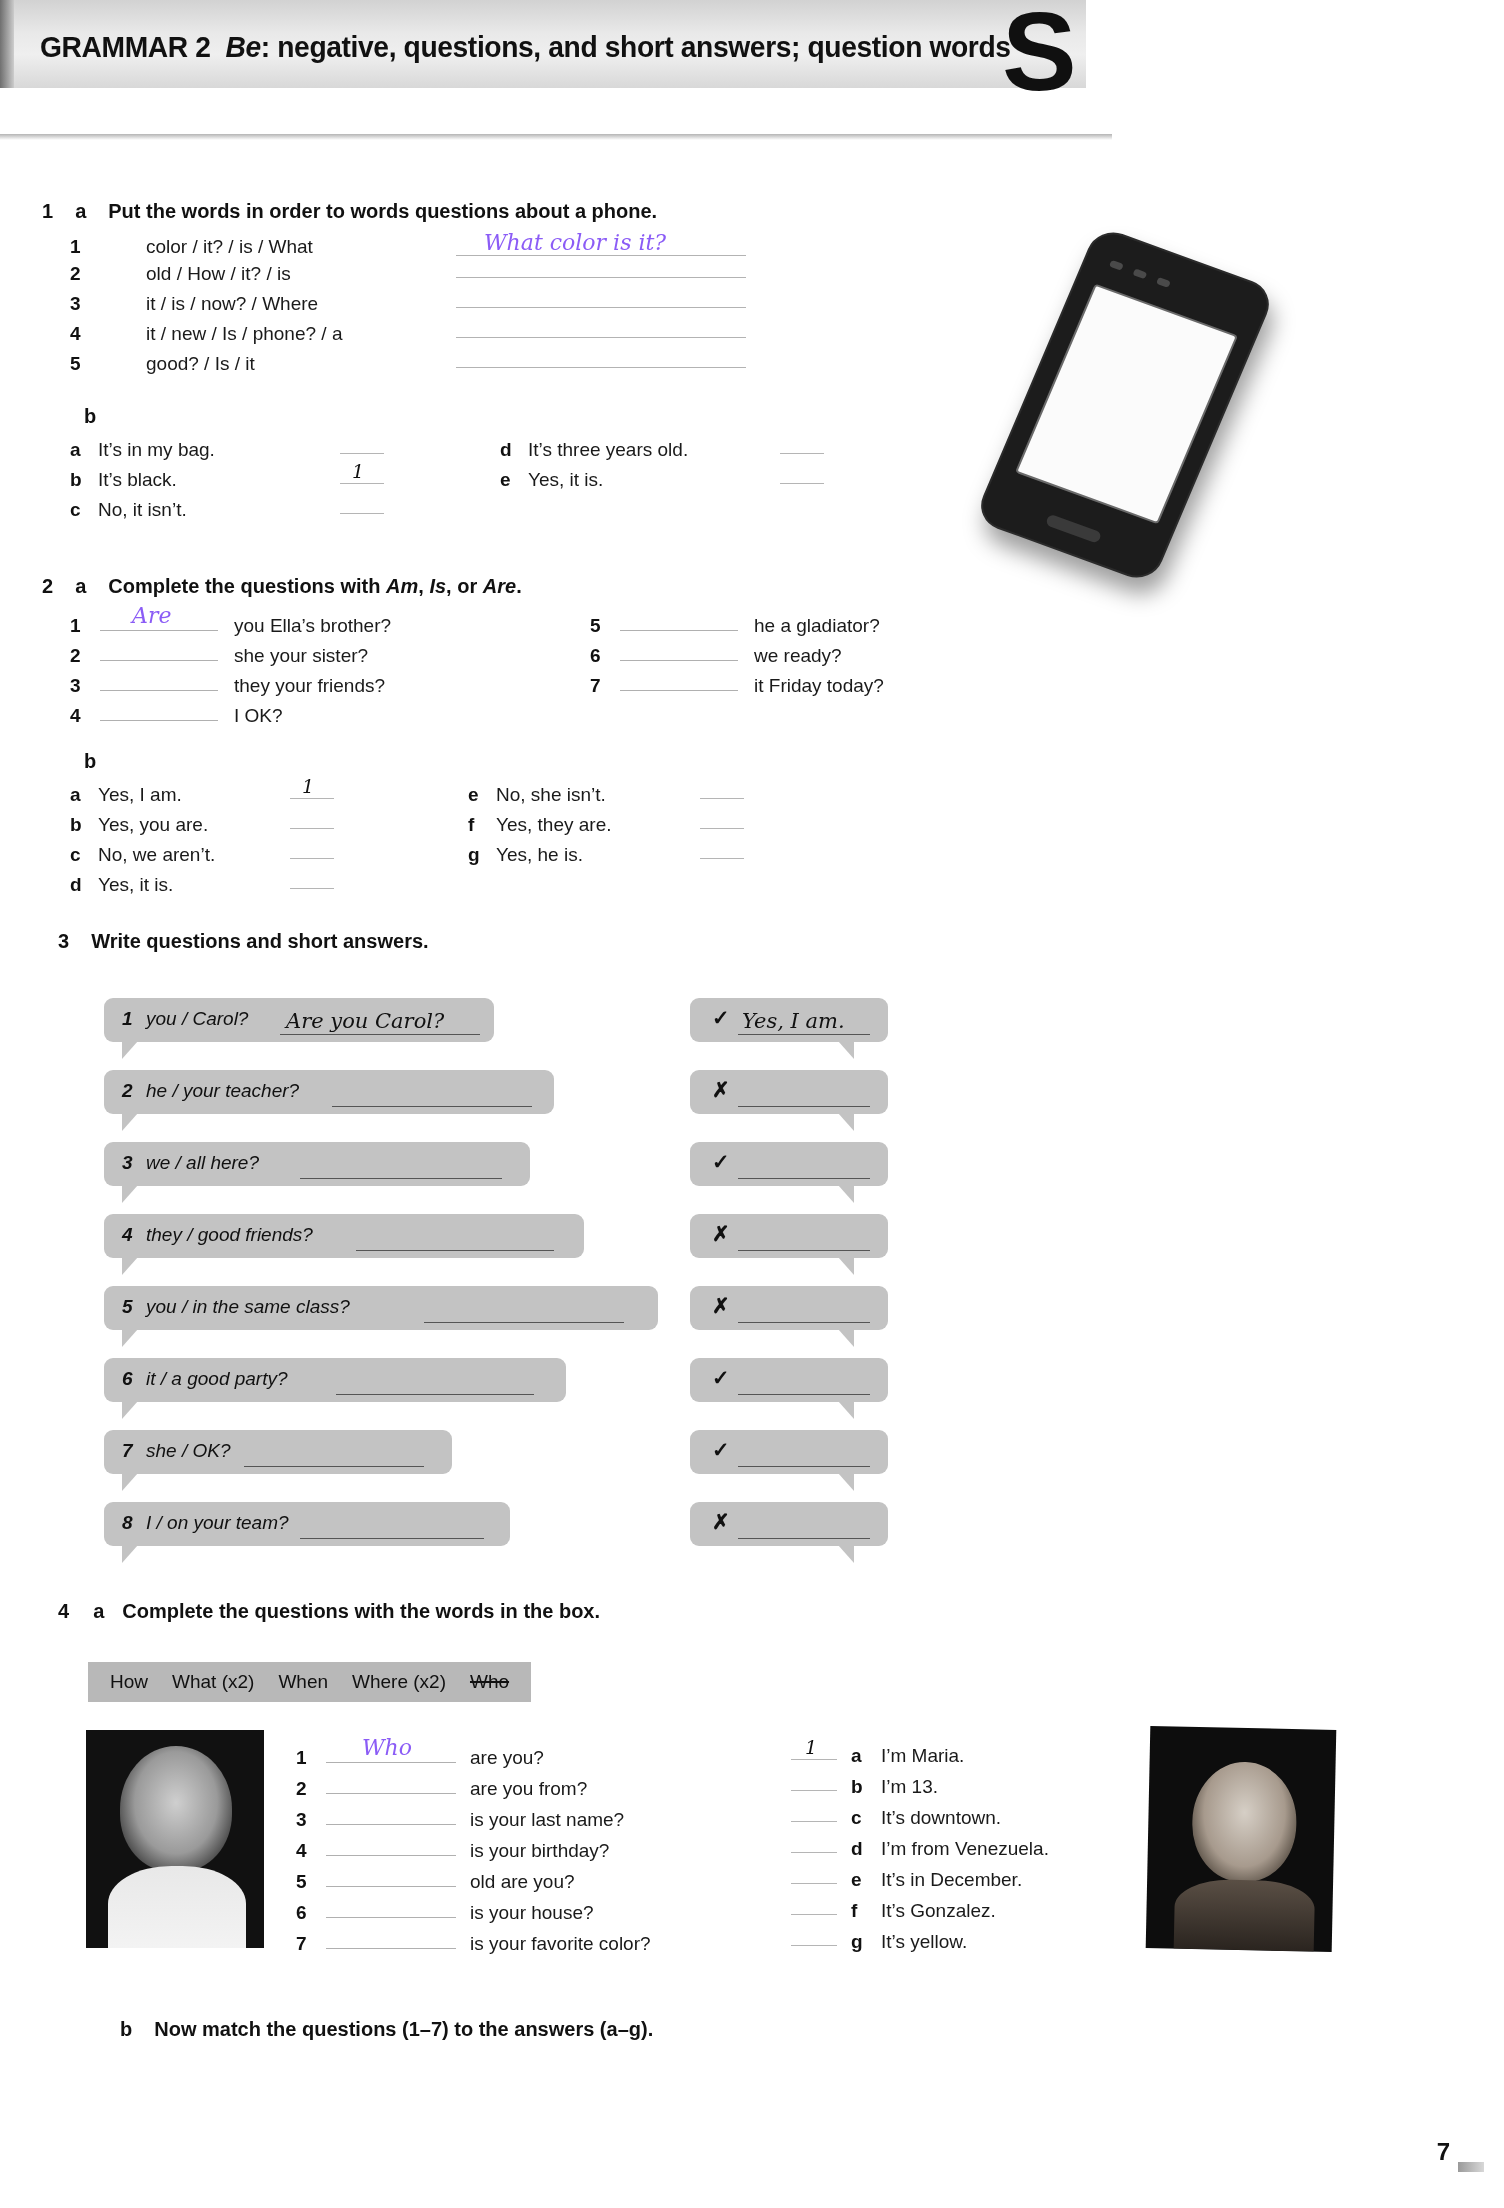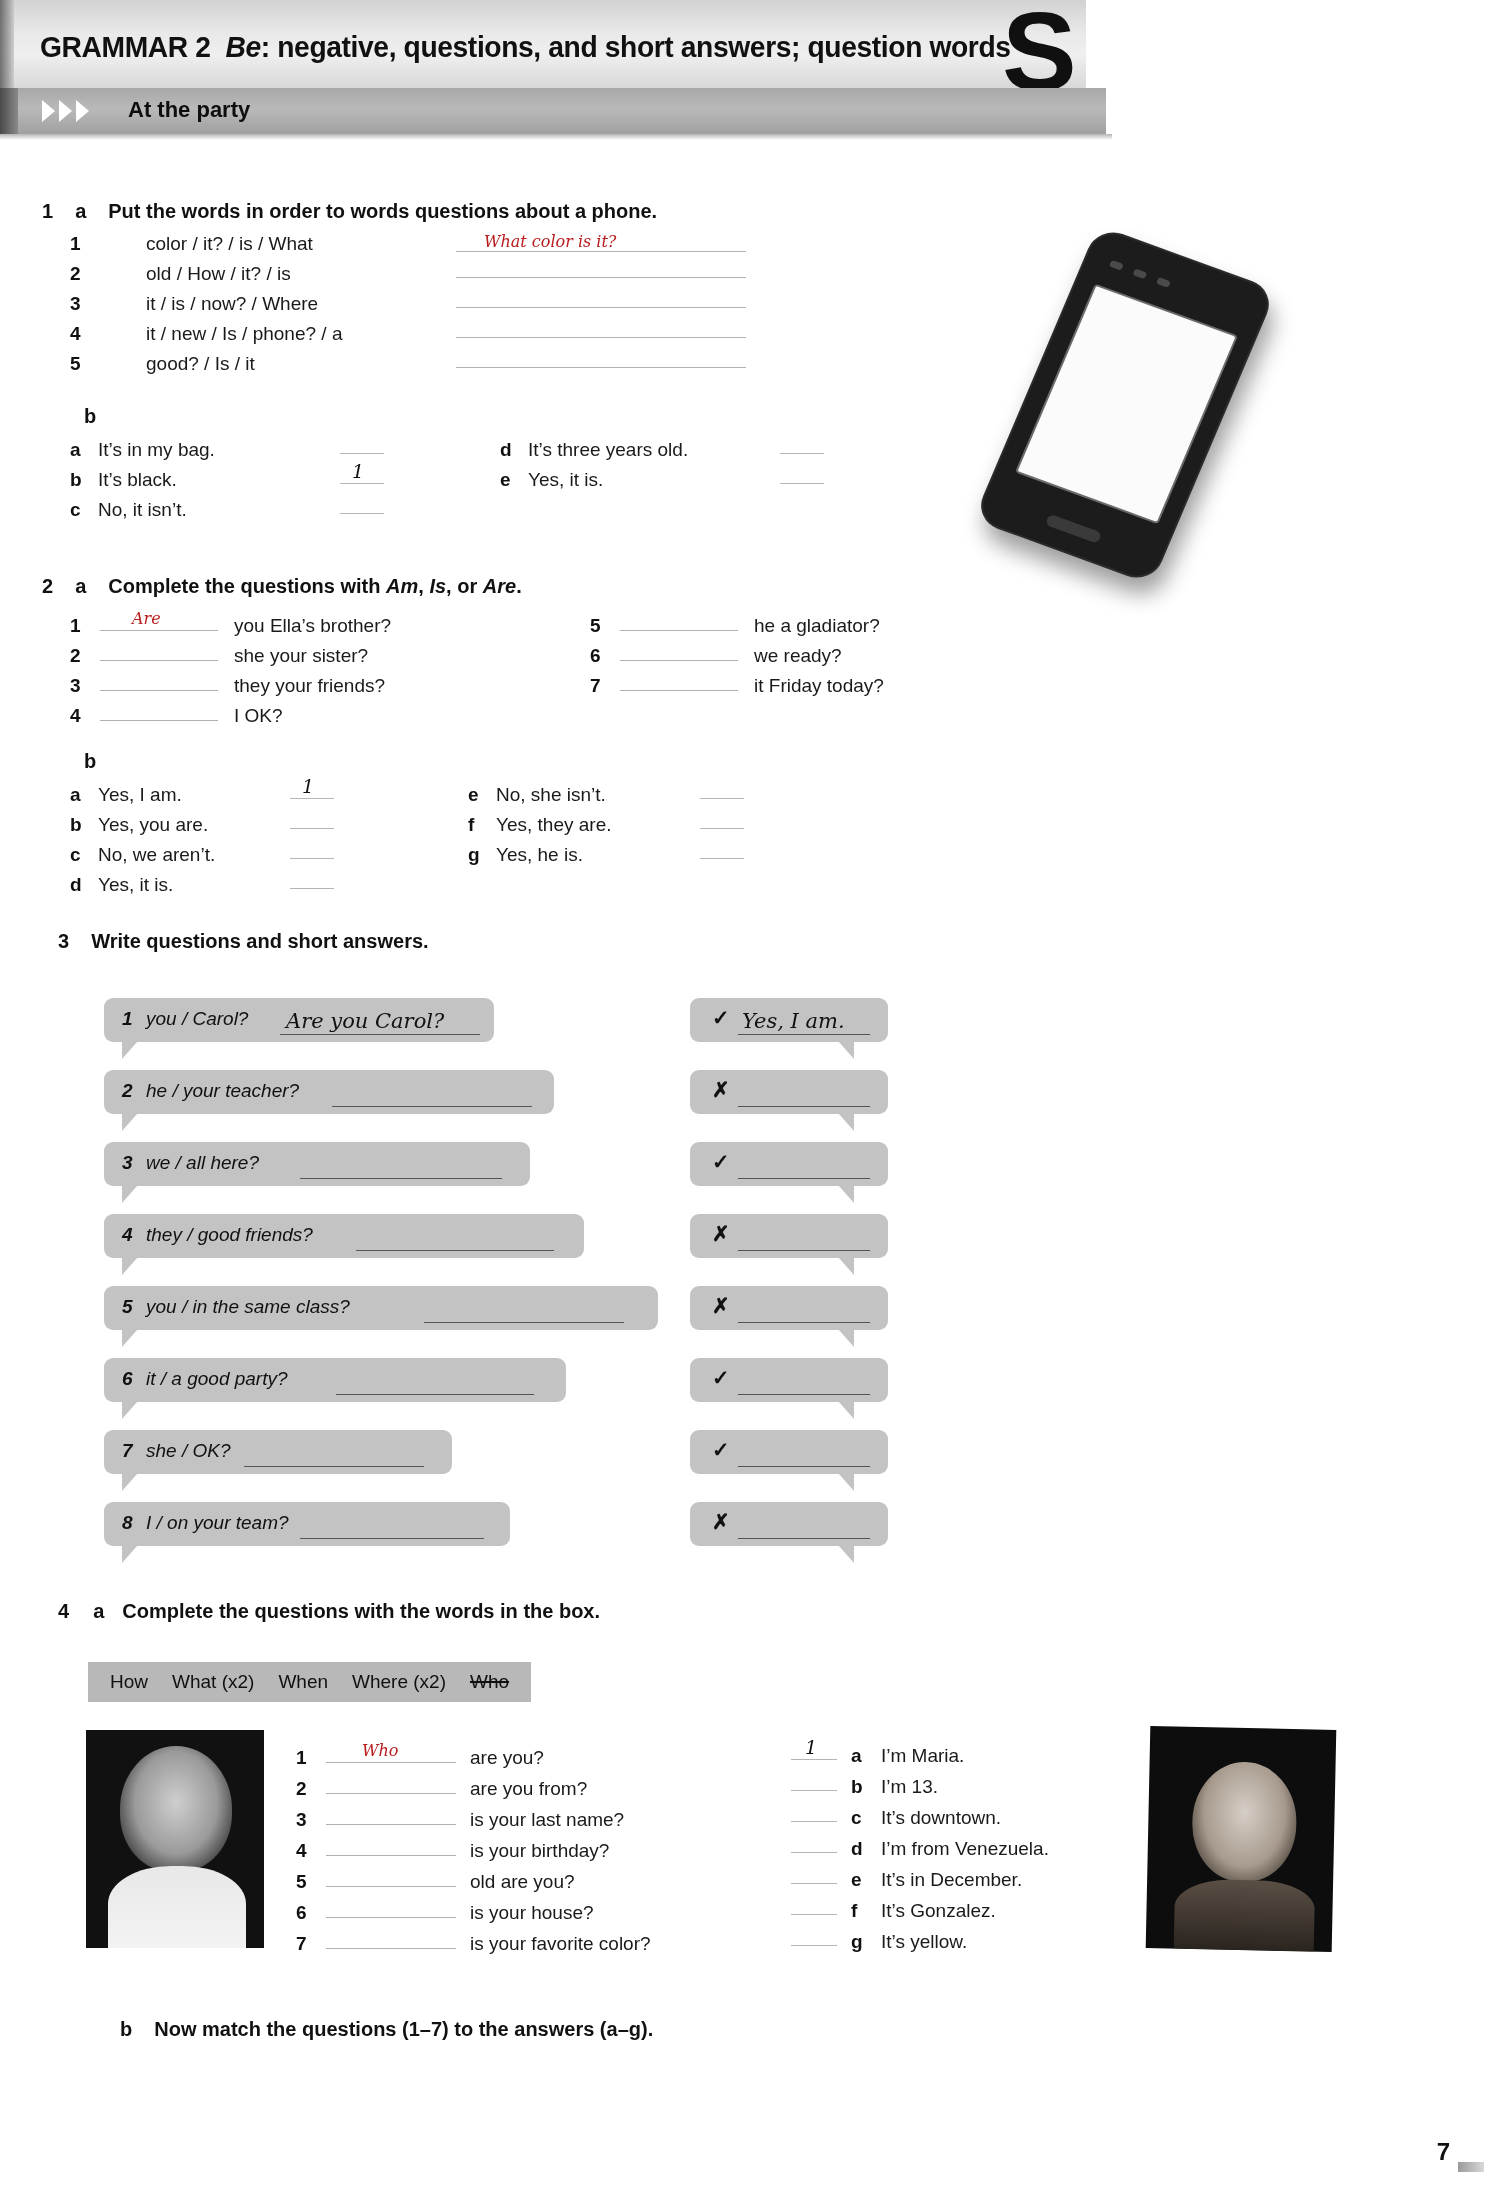--- a/index.html
+++ b/index.html
@@ -85,22 +85,22 @@
 
   
   .ex-num { font-weight: bold; font-size: 20px; color:#111; }
   .ex-let { font-weight: bold; font-size: 20px; color:#111; }
   .ex-title { font-weight: bold; font-size: 20px; color:#111; }
   .body-txt { font-size: 19px; color: #1a1a1a; }
   .item-num { font-weight: bold; font-size: 19px; color:#111; }
   .hand {
     font-family: "DejaVu Serif", serif;
     font-style: italic;
-    font-size: 16px;
-    color: #b91c1c;
+    font-size: 22px;
+    color: #8b5cf6;
   }
   .hand-sm {
     font-family: "DejaVu Serif", serif;
     font-style: italic;
     font-size: 19px;
     color: #111;
   }
 
   
   #ex1 { position:absolute; left:0; top:200px; width:1504px; }
@@ -307,29 +307,20 @@
 
 <div class="page">
 
   <div class="header-band"></div>
   <div class="header-title">
     <span class="grm">GRAMMAR 2</span>
     <span>&nbsp;</span><span class="ital">Be</span><span>: negative, questions, and short answers; question words</span>
   </div>
   <div class="big-s">S</div>
 
-  <div class="sub-band">
-    <div class="sub-band-left"></div>
-    <div class="chev-wrap">
-      <span class="chev"></span>
-        <span class="chev"></span>
-        <span class="chev"></span>
-    </div>
-    <div class="sub-band-title">At the party</div>
-  </div>
   <div class="header-shadow"></div>
 
   <div class="phone-wrap">
     <div class="phone">
       <div class="phone-dots">
           <span></span>
           <span></span>
           <span></span>
         </div>
       <div class="phone-screen"></div>

